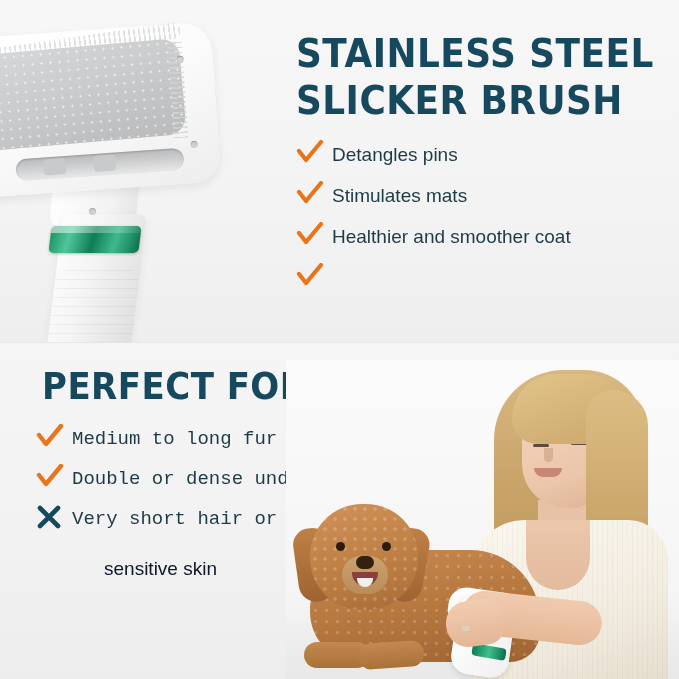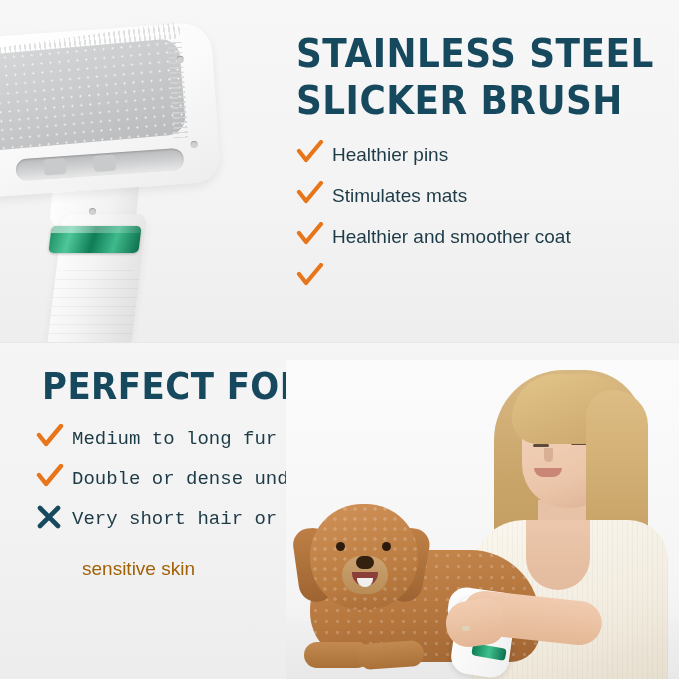--- a/index.html
+++ b/index.html
@@ -44,21 +44,21 @@
   .marker svg{display:block;}
   .bullet-text{
     color:#1d3b47;
     font-size:19px;
     line-height:26px;
     font-family:"Liberation Sans",sans-serif;
     white-space:nowrap;
     padding-top:2px;
   }
   #bullets-bottom .bullet-text{font-size:19px;font-family:Liberation Mono, monospace;}
-  .bullet-second-line{margin-left:46px;color:#a16207;font-size:19px;line-height:26px;padding-top:12px;white-space:nowrap;}
+  .bullet-second-line{margin-left:68px;color:#0f172a;font-size:19px;line-height:26px;padding-top:12px;white-space:nowrap;}
 
   
   #brush{position:absolute;left:-34px;top:18px;width:290px;height:330px;}
   .brush-head{
     position:absolute;left:0;top:12px;width:250px;height:160px;
     background:linear-gradient(160deg,#ffffff 0%,#fbfbfb 45%,#ededed 100%);
     border-radius:26px 30px 26px 26px;
     box-shadow:0 4px 10px rgba(0,0,0,.07);
     transform:rotate(-4deg);
   }
@@ -198,21 +198,21 @@
     <div class="heading" id="title-line2">SLICKER BRUSH</div>
 
     <div class="bullets" id="bullets-top">
 
       <div class="bullet">
         <span class="marker">
           <svg width="28" height="26" viewBox="0 0 28 26">
               <path d="M3 11 L10 20 L25 2" fill="none" stroke="#E8751A" stroke-width="4.2" stroke-linecap="round" stroke-linejoin="round"></path>
             </svg>
         </span>
-        <span class="bullet-text">Healthier pins</span>
+        <span class="bullet-text">Detangles pins</span>
       </div>
 
       <div class="bullet">
         <span class="marker">
           <svg width="28" height="26" viewBox="0 0 28 26">
               <path d="M3 11 L10 20 L25 2" fill="none" stroke="#E8751A" stroke-width="4.2" stroke-linecap="round" stroke-linejoin="round"></path>
             </svg>
         </span>
         <span class="bullet-text">Stimulates mats</span>
       </div>

